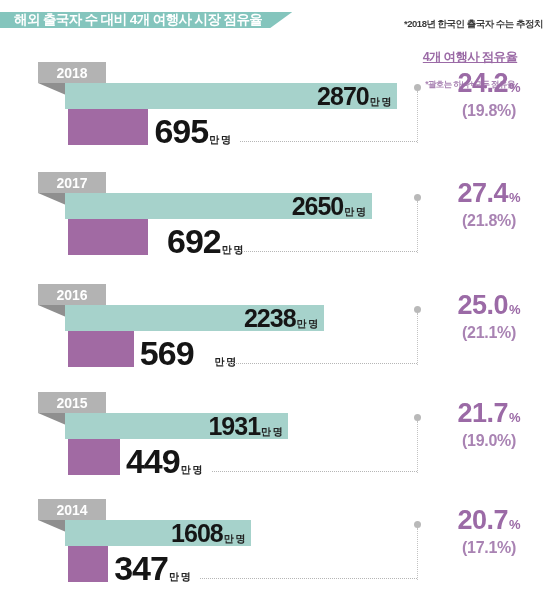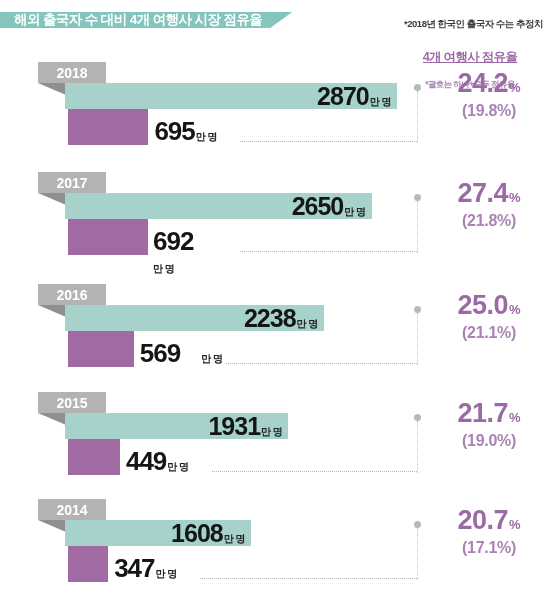--- a/index.html
+++ b/index.html
@@ -163,21 +163,21 @@
   }
 
   .val-purple {
     position: absolute;
     top: 55px;
     display: flex;
     align-items: baseline;
     white-space: nowrap;
   }
   .val-purple .num {
-    font-size: 26px;
+    font-size: 34px;
     font-weight: bold;
     color: #151515;
     letter-spacing: -1px;
     line-height: 28px;
   }
   .val-purple .unit {
     font-size: 10px;
     font-weight: bold;
     color: #222222;
     letter-spacing: -0.5px;
@@ -306,21 +306,21 @@
 
     <div class="bar-teal" style="width:306.5505226480836px;"></div>
 
     <div class="bar-purple" style="width:80.05017421602788px;"></div>
 
     <div class="val-teal" style="left:365.5505226480836px; transform: translateX(-100%);">
       <span class="num">2650</span>
         <span class="unit">만 명</span>
     </div>
 
-    <div class="val-purple" style="left:152px;flex-direction:column;">
+    <div class="val-purple" style="left:167px;">
       <span class="num">692</span>
         <span class="unit">만 명</span>
     </div>
 
     <div class="leader-h" style="left:240.05017421602787px; width:176.94982578397213px;"></div>
 
     <div class="marker-dot"></div>
     <div class="leader-v"></div>
 
     <div class="pct-block">

